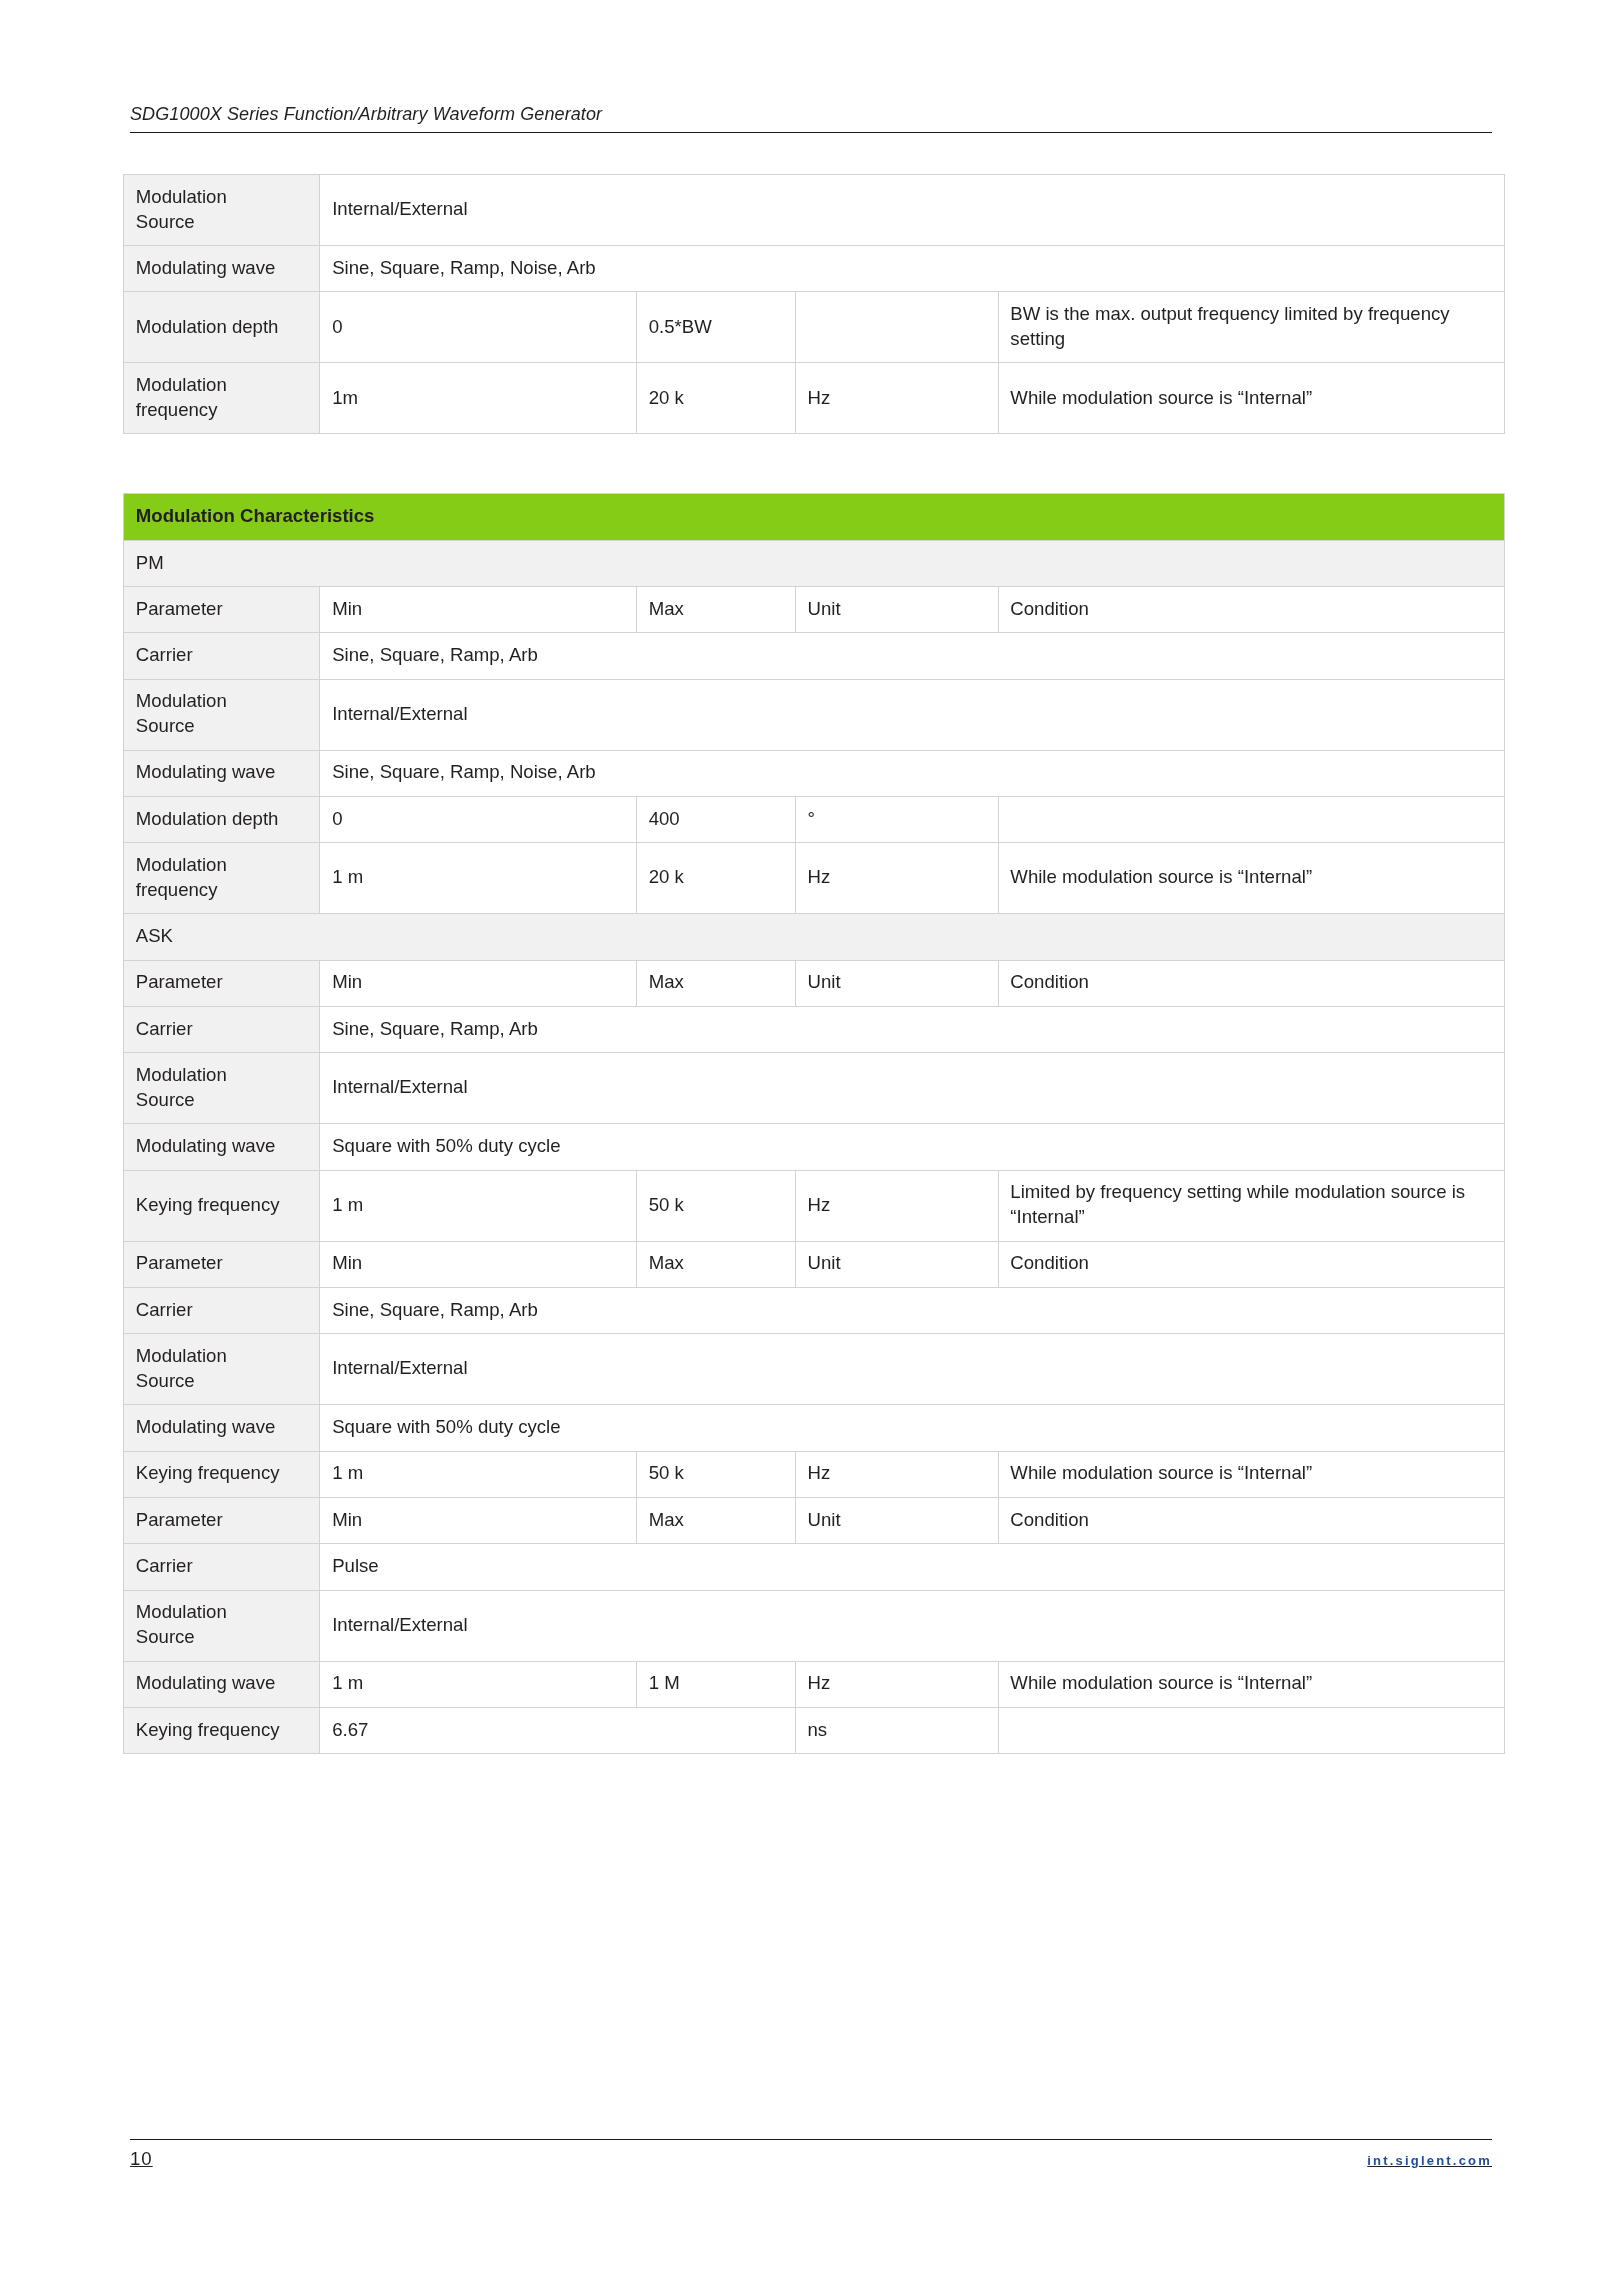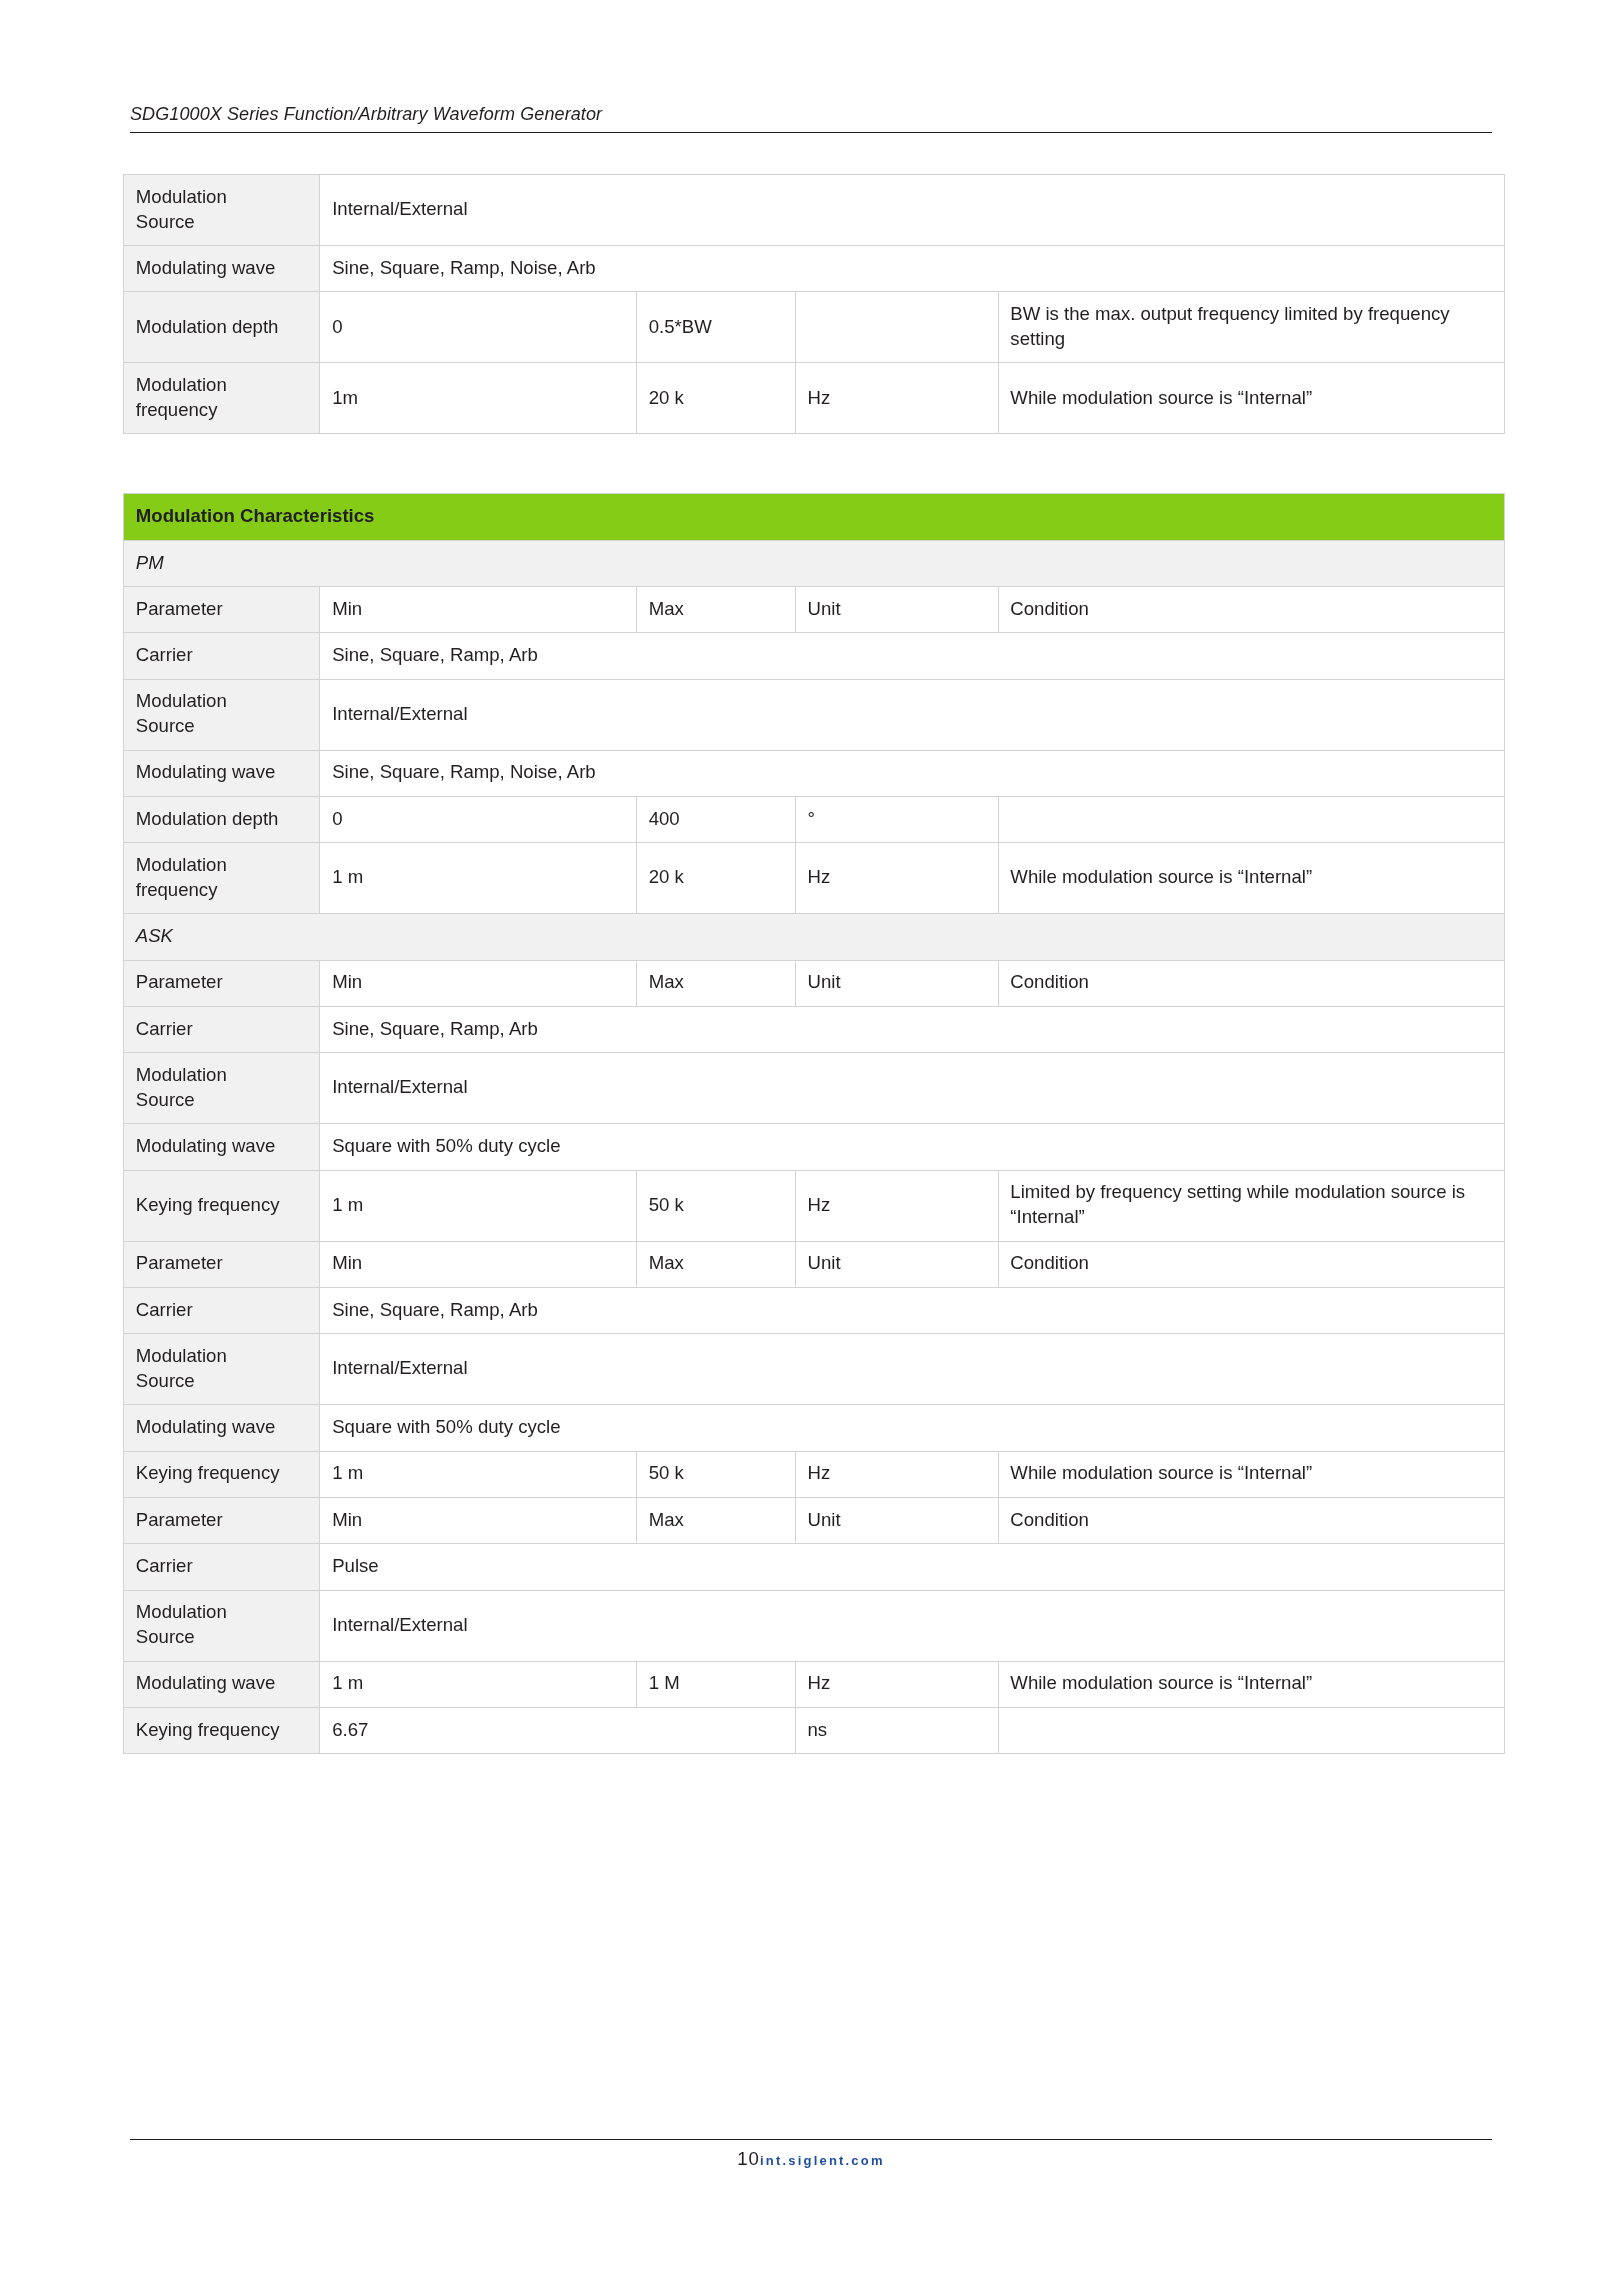--- a/index.html
+++ b/index.html
@@ -65,21 +65,20 @@
   }
   td.lbl {
     background: #f1f1f2;
   }
   td.val {
     background: #ffffff;
     margin-left: 15px;
   }
   tr.band td {
     background: #f1f1f2;
-    font-style: italic;
   }
   .two-line {
     line-height: 1.33;
   }
   
   .section-bar td {
     background: #84cc16;
     color: #ffffff;
     font-weight: bold;
     font-size: 19.6px;
@@ -96,22 +95,23 @@
     top: 2139px;
     width: 1362px;
   }
   .footer-rule {
     border-bottom: 1.6px solid #1a1a1a;
     width: 1362px;
   }
   .footer-row {
     margin-top: 7.8px;
     display: flex;
-    justify-content: center;
+    justify-content: space-between;
     align-items: baseline;
+    text-decoration: underline;
   }
   .page-num {
     font-size: 18.6px;
     color: #231f20;
     letter-spacing: 1px;
   }
   .site {
     font-size: 13px;
     color: #1e4d9b;
     letter-spacing: 2.2px;

